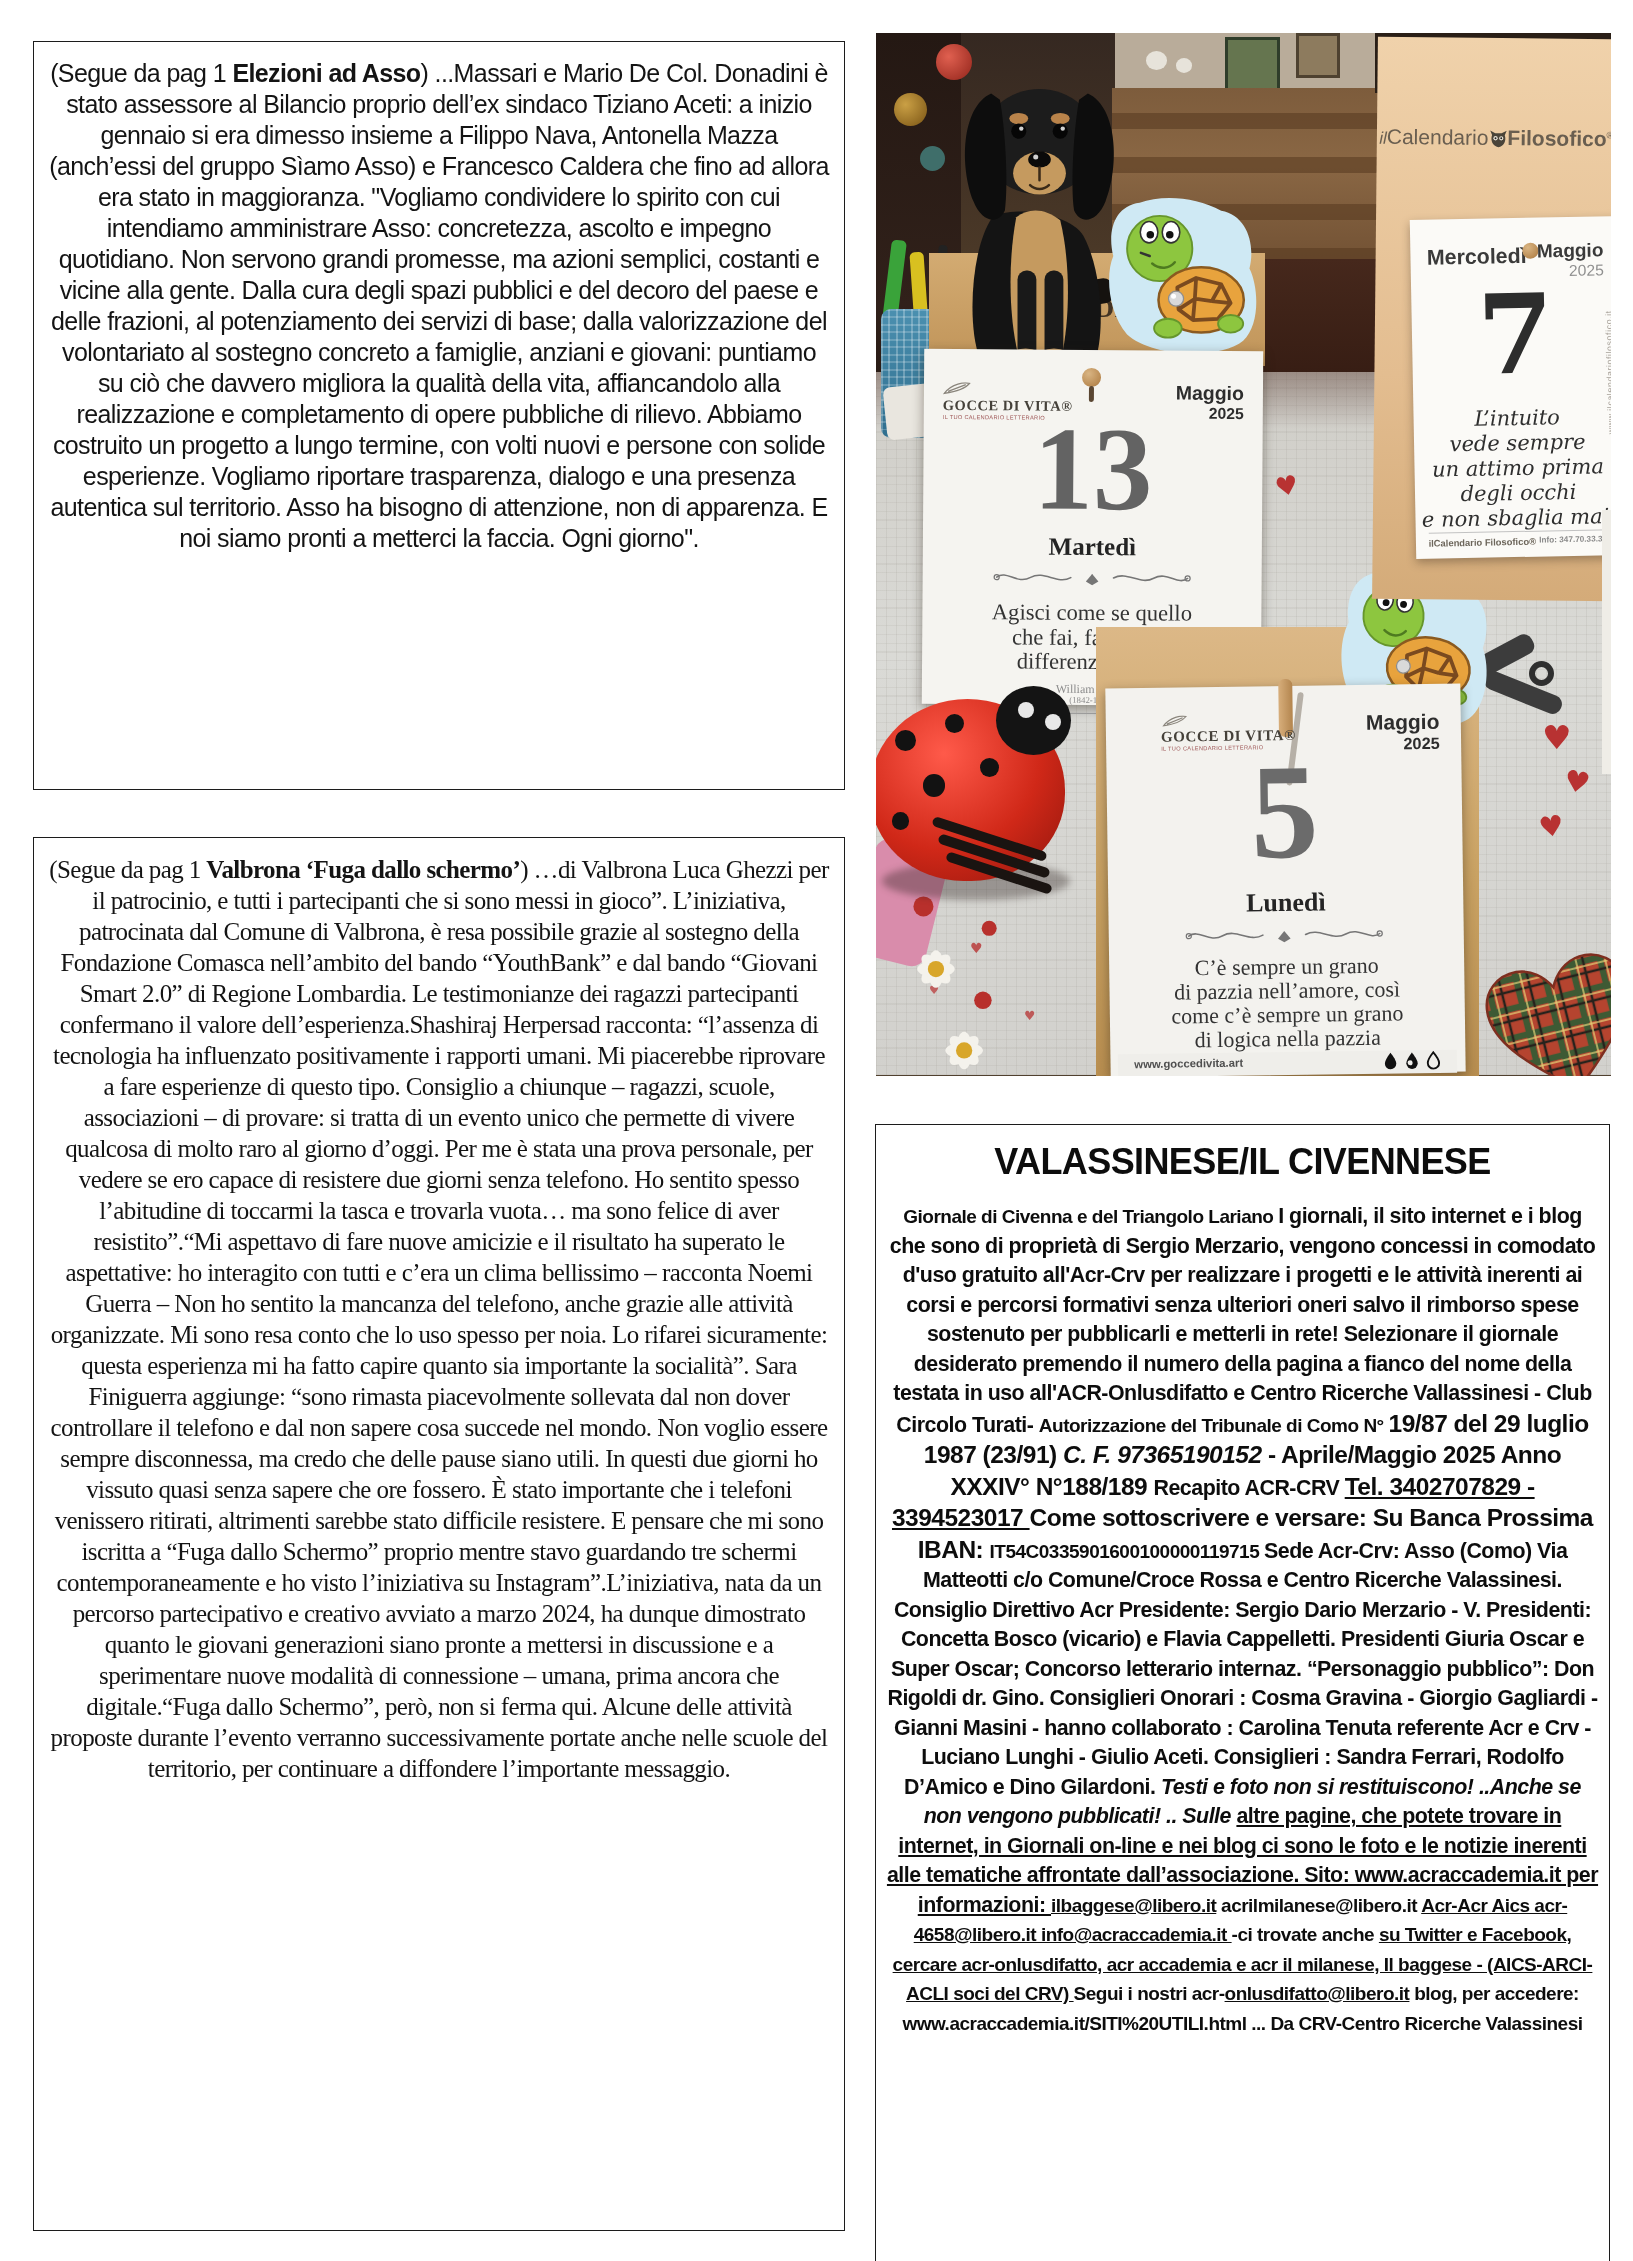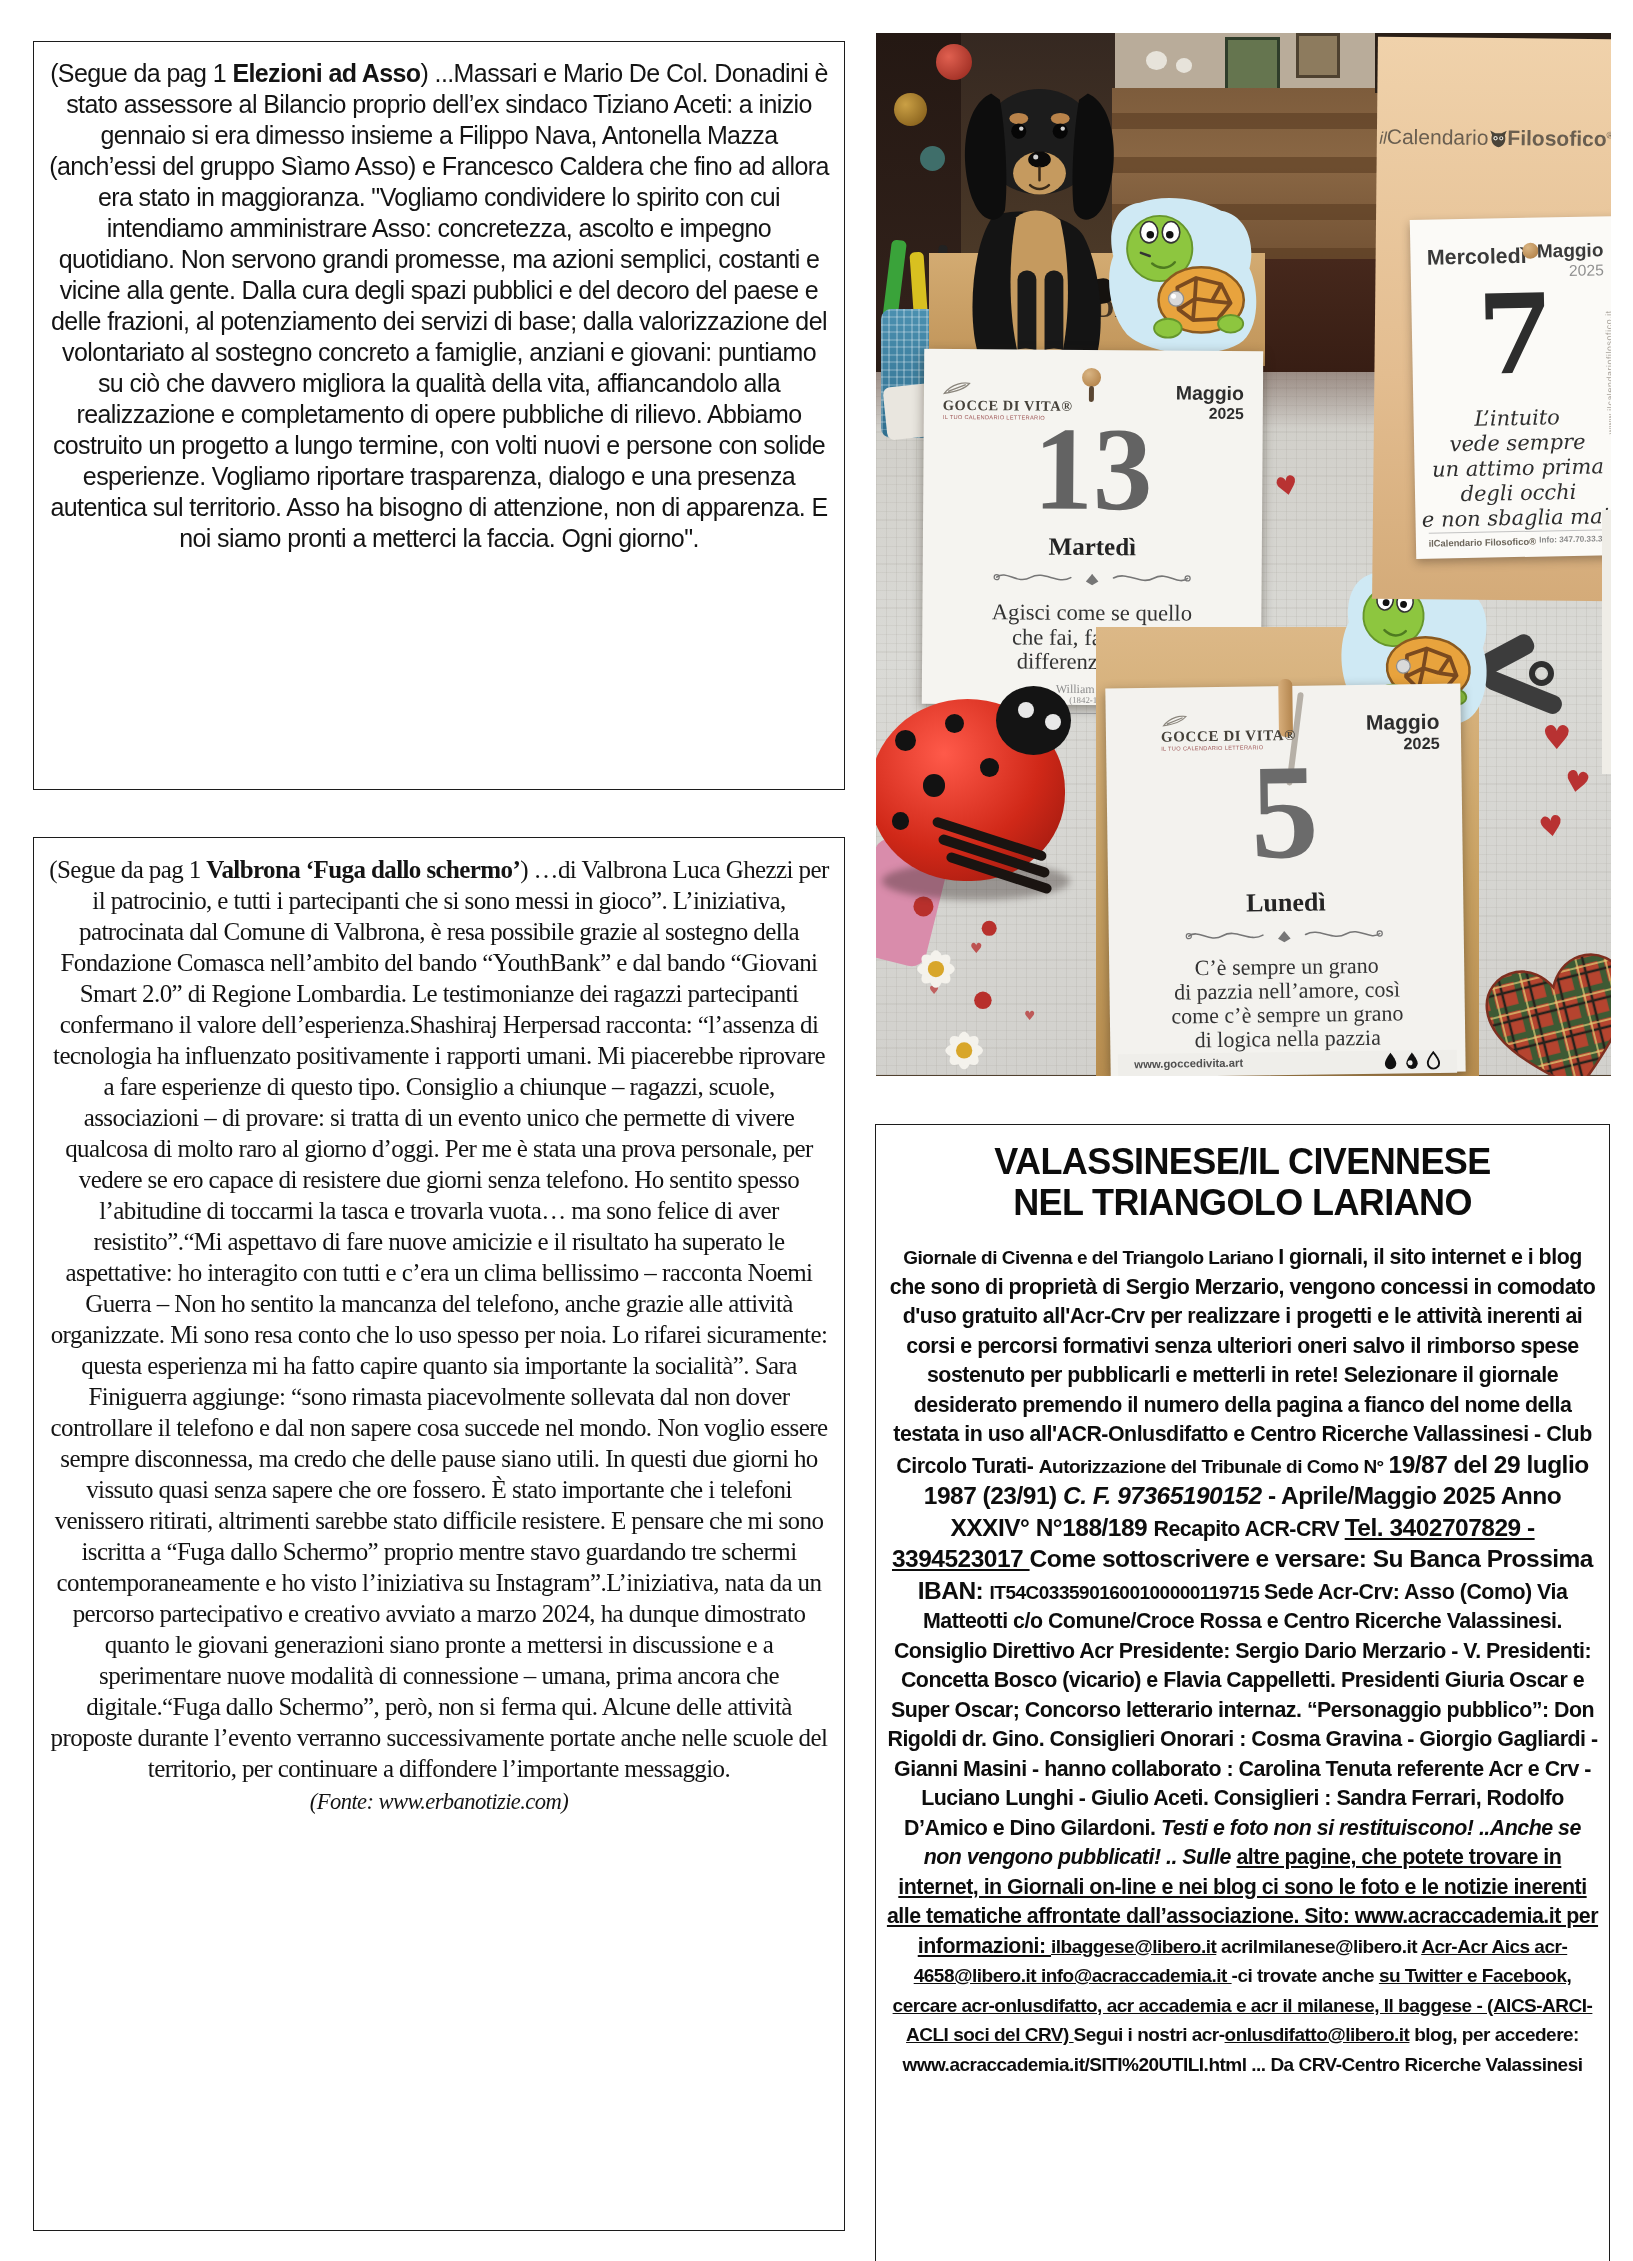--- a/index.html
+++ b/index.html
@@ -106,21 +106,20 @@
 
 <div id="box-asso" class="abs article-box">
   <div class="inner">
     <div><span>(Segue da pag 1 </span><span class="b">Elezioni ad Asso</span><span>) ...Massari e Mario De Col. Donadini è stato assessore al Bilancio proprio dell’ex sindaco Tiziano Aceti: a inizio gennaio si era dimesso insieme a Filippo Nava, Antonella Mazza (anch’essi del gruppo Sìamo Asso) e Francesco Caldera che fino ad allora era stato in maggioranza. "Vogliamo condividere lo spirito con cui intendiamo amministrare Asso: concretezza, ascolto e impegno quotidiano. Non servono grandi promesse, ma azioni semplici, costanti e vicine alla gente. Dalla cura degli spazi pubblici e del decoro del paese e delle frazioni, al potenziamento dei servizi di base; dalla valorizzazione del volontariato al sostegno concreto a famiglie, anziani e giovani: puntiamo su ciò che davvero migliora la qualità della vita, affiancandolo alla realizzazione e completamento di opere pubbliche di rilievo. Abbiamo costruito un progetto a lungo termine, con volti nuovi e persone con solide esperienze. Vogliamo riportare trasparenza, dialogo e una presenza autentica sul territorio. Asso ha bisogno di attenzione, non di apparenza. E noi siamo pronti a metterci la faccia. Ogni giorno".</span></div>
   </div>
 </div>
 
 <div id="box-valbrona" class="abs article-box">
   <div class="inner">
     <div><span>(Segue da pag 1 </span><span class="b">Valbrona ‘Fuga dallo schermo’</span><span>) …di Valbrona Luca Ghezzi per il patrocinio, e tutti i partecipanti che si sono messi in gioco”. L’iniziativa, patrocinata dal Comune di Valbrona, è resa possibile grazie al sostegno della Fondazione Comasca nell’ambito del bando “YouthBank” e dal bando “Giovani Smart 2.0” di Regione Lombardia. Le testimonianze dei ragazzi partecipanti confermano il valore dell’esperienza.Shashiraj Herpersad racconta: “l’assenza di tecnologia ha influenzato positivamente i rapporti umani. Mi piacerebbe riprovare a fare esperienze di questo tipo. Consiglio a chiunque – ragazzi, scuole, associazioni – di provare: si tratta di un evento unico che permette di vivere qualcosa di molto raro al giorno d’oggi. Per me è stata una prova personale, per vedere se ero capace di resistere due giorni senza telefono. Ho sentito spesso l’abitudine di toccarmi la tasca e trovarla vuota… ma sono felice di aver resistito”.“Mi aspettavo di fare nuove amicizie e il risultato ha superato le aspettative: ho interagito con tutti e c’era un clima bellissimo – racconta Noemi Guerra – Non ho sentito la mancanza del telefono, anche grazie alle attività organizzate. Mi sono resa conto che lo uso spesso per noia. Lo rifarei sicuramente: questa esperienza mi ha fatto capire quanto sia importante la socialità”. Sara Finiguerra aggiunge: “sono rimasta piacevolmente sollevata dal non dover controllare il telefono e dal non sapere cosa succede nel mondo. Non voglio essere sempre disconnessa, ma credo che delle pause siano utili. In questi due giorni ho vissuto quasi senza sapere che ore fossero. È stato importante che i telefoni venissero ritirati, altrimenti sarebbe stato difficile resistere. E pensare che mi sono iscritta a “Fuga dallo Schermo” proprio mentre stavo guardando tre schermi contemporaneamente e ho visto l’iniziativa su Instagram”.L’iniziativa, nata da un percorso partecipativo e creativo avviato a marzo 2024, ha dunque dimostrato quanto le giovani generazioni siano pronte a mettersi in discussione e a sperimentare nuove modalità di connessione – umana, prima ancora che digitale.“Fuga dallo Schermo”, però, non si ferma qui. Alcune delle attività proposte durante l’evento verranno successivamente portate anche nelle scuole del territorio, per continuare a diffondere l’importante messaggio.</span></div>
-    <div class="fonte">(Fonte: www.erbanotizie.com)</div>
   </div>
 </div>
 
 <div id="photo" class="abs">
 
   <div class="abs room"></div>
   <div class="abs cabinet"></div>
   <div class="abs blob" style="left:60px;top:11.3px;width:36px;height:36px;background:radial-gradient(circle at 35% 35%,#e06050,#92241a);"></div>
   <div class="abs blob" style="left:17.6px;top:60px;width:33px;height:33px;background:radial-gradient(circle at 35% 35%,#caa045,#7a5414);"></div>
   <div class="abs blob" style="left:44px;top:113px;width:25px;height:25px;background:#3f6e6a;"></div>
@@ -403,16 +402,15 @@
     </div>
     <div style="position:absolute;left:12.6px;right:11.3px;top:313px;border-top:0.9px solid #c2c2c2;"></div>
     <div style="position:absolute;left:12.6px;top:318px;font-size:9.4px;color:#6d665b;font-weight:bold;">ilCalendario Filosofico®</div>
     <div style="position:absolute;right:11.3px;top:318px;font-size:8.2px;color:#8a8a8a;font-weight:bold;">Info: 347.70.33.363</div>
   </div>
   <div class="abs sliver"></div>
 </div>
 
 <div id="box-masthead" class="abs">
   <div class="t1">VALASSINESE/IL CIVENNESE</div>
-  <div class="t2">NEL TRIANGOLO LARIANO</div>
   <div class="bodytxt"><span class="sm">Giornale di Civenna e del Triangolo Lariano </span><span>I giornali, il sito internet e i blog che sono di proprietà di Sergio Merzario, vengono concessi in comodato d'uso gratuito all'Acr-Crv per realizzare i progetti e le attività inerenti ai corsi e percorsi formativi senza ulteriori oneri salvo il rimborso spese sostenuto per pubblicarli e metterli in rete! Selezionare il giornale desiderato premendo il numero della pagina a fianco del nome della testata in uso all'ACR-Onlusdifatto e Centro Ricerche Vallassinesi - Club Circolo Turati- </span><span class="sm">Autorizzazione del Tribunale di Como N° </span><span class="lg">19/87 del 29 luglio 1987 (23/91) </span><span class="lg it">C. F. 97365190152 </span><span class="lg">- Aprile/Maggio 2025 Anno XXXIV° N°188/189 </span><span>Recapito  ACR-CRV </span><span class="lg u">Tel. 3402707829 - 3394523017 </span><span class="lg">Come sottoscrivere e versare: Su Banca Prossima IBAN: </span><span class="sm">IT54C0335901600100000119715 </span><span>Sede Acr-Crv: Asso (Como) Via Matteotti c/o Comune/Croce Rossa e Centro Ricerche Valassinesi.  Consiglio Direttivo Acr Presidente: Sergio Dario Merzario - V. Presidenti: Concetta Bosco (vicario) e Flavia Cappelletti. Presidenti Giuria Oscar e Super Oscar; Concorso letterario internaz. “Personaggio pubblico”: Don Rigoldi dr. Gino. Consiglieri Onorari :  Cosma Gravina - Giorgio Gagliardi - Gianni Masini -  hanno collaborato : Carolina Tenuta referente Acr e Crv -Luciano Lunghi - Giulio Aceti. Consiglieri : Sandra Ferrari, Rodolfo D’Amico e Dino Gilardoni. </span><span class="it">Testi e foto non si restituiscono! ..Anche se non vengono pubblicati! .. Sulle </span><span class="u">altre pagine, che potete trovare in internet, in Giornali on-line e nei blog ci sono le foto e le notizie inerenti alle tematiche affrontate dall’associazione. Sito: www.acraccademia.it per informazioni: </span><span class="sm u">ilbaggese@libero.it</span><span class="sm">  acrilmilanese@libero.it   </span><span class="sm u">Acr-Acr Aics   acr-4658@libero.it info@acraccademia.it </span><span class="sm">-ci trovate anche </span><span class="sm u">su Twitter e Facebook, cercare acr-onlusdifatto, acr accademia e acr il milanese, Il baggese - (AICS-ARCI-ACLI soci del CRV) </span><span class="sm">Segui i nostri acr-</span><span class="sm u">onlusdifatto@libero.it</span><span class="sm">  blog,  per accedere: www.acraccademia.it/SITI%20UTILI.html ... Da CRV-Centro Ricerche Valassinesi</span></div>
 </div>
 
 
 </body></html>

